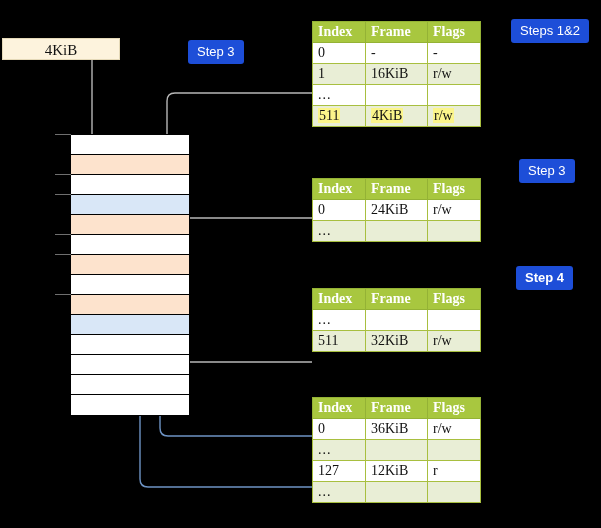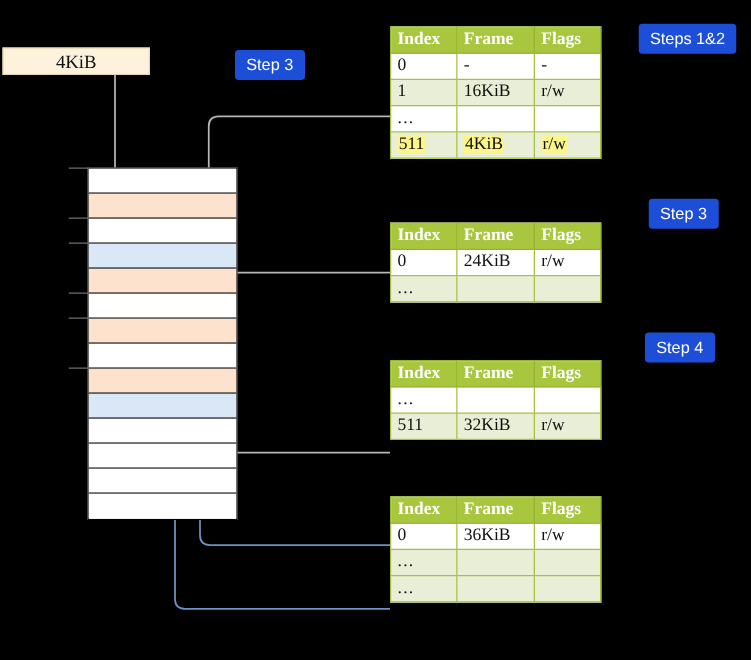--- a/index.html
+++ b/index.html
@@ -250,28 +250,33 @@
         <tr class="plain">
           <td class="c-index">0</td>
           <td class="c-frame">36KiB</td>
           <td class="c-flags">r/w</td>
         </tr>
         <tr class="alt">
           <td class="c-index"><span class="dots">...</span></td>
           <td class="c-frame"></td>
           <td class="c-flags"></td>
         </tr>
+        <tr class="plain">
+          <td class="c-index">127</td>
+          <td class="c-frame">12KiB</td>
+          <td class="c-flags">r</td>
+        </tr>
         <tr class="alt">
           <td class="c-index"><span class="dots">...</span></td>
           <td class="c-frame"></td>
           <td class="c-flags"></td>
         </tr>
       </tbody>
     </table>
 
   <div id="badges">
       <div class="badge" style="left: 188px; top: 40px;">Step 3</div>
       <div class="badge" style="left: 511px; top: 19px;">Steps 1&amp;2</div>
       <div class="badge" style="left: 519px; top: 159px;">Step 3</div>
-      <div class="badge" style="left: 516px; top: 266px;">Step 4</div>
+      <div class="badge" style="left: 516px; top: 266px; font-weight: bold;">Step 4</div>
     </div>
 
 </div>
 
 </body></html>

